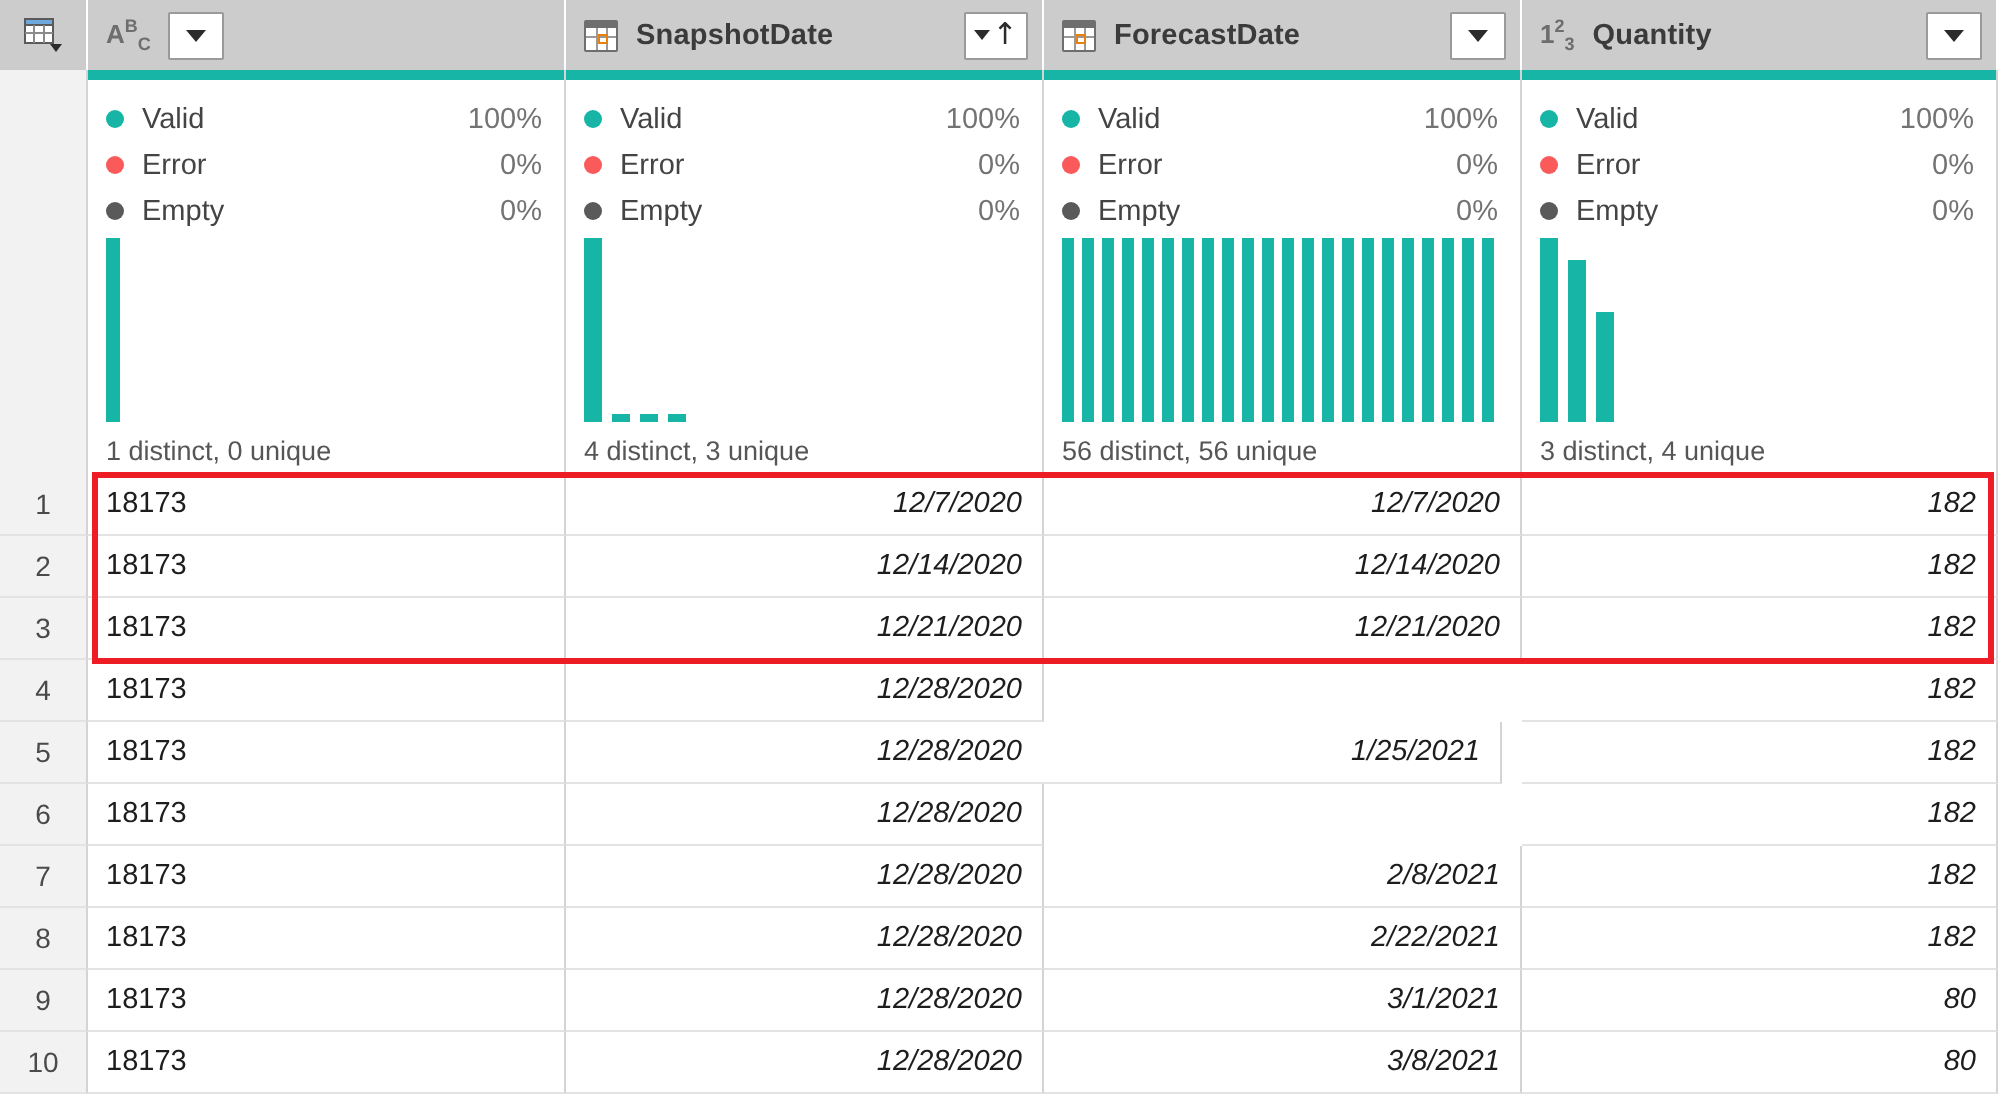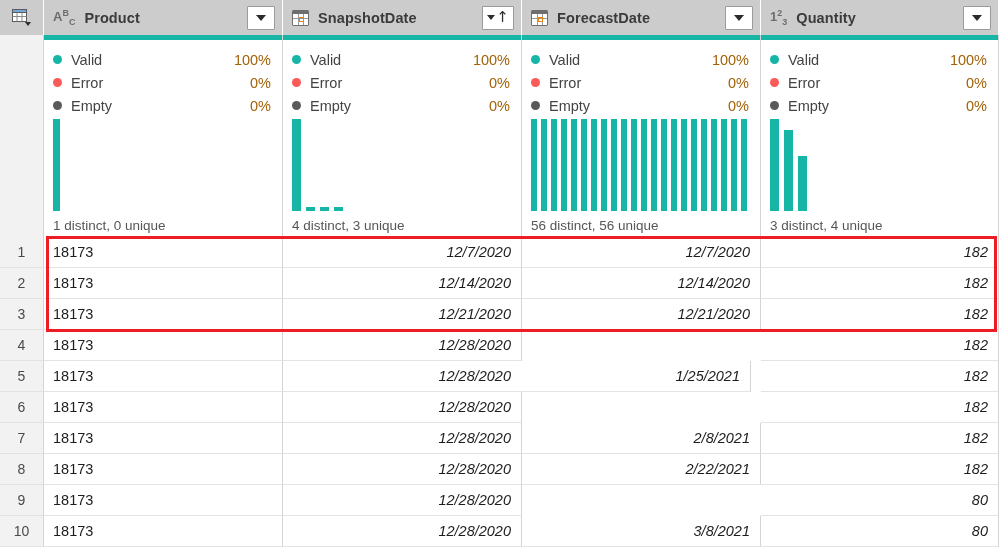--- a/index.html
+++ b/index.html
@@ -67,21 +67,21 @@
   .qcell{
     position:absolute;top:0;height:202px;background:#ffffff;
     box-sizing:border-box;border-right:1px solid #d4d4d4;
     display:flex;flex-direction:column;
   }
   .accent{height:5px;background:#16b5a6;flex:0 0 auto;}
   .qbody{flex:1 1 auto;padding:8px 11px 0 9px;display:flex;flex-direction:column;position:relative;}
   .qline{display:flex;align-items:center;height:23px;}
   .qdot{width:9px;height:9px;border-radius:50%;flex:0 0 auto;margin-right:9px;}
   .qname{font-size:14.5px;color:#444;flex:1 1 auto;}
-  .qpct{font-size:14.5px;color:#a16207;text-align:right;}
+  .qpct{font-size:14.5px;color:#737373;text-align:right;}
   .hist{position:absolute;left:9px;right:11px;bottom:26px;height:92px;display:flex;align-items:flex-end;gap:3px;}
   .bar{background:#16b5a6;}
   .qfoot{position:absolute;left:9px;bottom:4px;font-size:13.5px;color:#565656;white-space:nowrap;}
 
   
   .data-area{position:absolute;left:0;top:237px;width:999px;height:316px;}
   .drow{position:absolute;left:0;width:999px;height:31px;}
   .rownum{
     position:absolute;left:0;top:0;width:44px;height:31px;background:#f2f2f2;
     border-right:1px solid #d4d4d4;border-bottom:1px solid #e3e3e3;box-sizing:border-box;
@@ -118,21 +118,20 @@
           <line x1="0.5" y1="7.5" x2="14.5" y2="7.5" stroke="#8a8a8a"></line>
           <polygon points="13,13 19,13 16,17" fill="#2b2b2b"></polygon>
         </svg>
       </span>
     </div>
     <div id="hdr-cells">
         <div class="hdr-cell" style="left: 44px; width: 239px;">
           <span class="hdr-type">
             <span class="abc">A<sup style="font-size:9px">B</sup><sub>C</sub></span>
           </span>
-          <span class="hdr-label">Product</span>
           <div class="hdr-btn">
             <span class="caret"></span>
           </div>
         </div>
         <div class="hdr-cell" style="left: 283px; width: 239px;">
           <span class="hdr-type">
             <span class="cal">
               <span class="g" style="left:0;right:0;top:7px;height:1px"></span>
               <span class="g" style="left:5px;top:3px;bottom:0;width:1px"></span>
               <span class="g" style="left:10px;top:3px;bottom:0;width:1px"></span>
@@ -354,20 +353,21 @@
           <div class="rownum">8</div>
           <div class="dcell left" style="left: 44px; width: 239px;">18173</div>
           <div class="dcell right" style="left: 283px; width: 239px;">12/28/2020</div>
           <div class="dcell right" style="left: 522px; width: 239px;">2/22/2021</div>
           <div class="dcell right" style="left: 761px; width: 238px;">182</div>
         </div>
         <div class="drow" style="top: 248px;">
           <div class="rownum">9</div>
           <div class="dcell left" style="left: 44px; width: 239px;">18173</div>
           <div class="dcell right" style="left: 283px; width: 239px;">12/28/2020</div>
+          <div class="dcell right" style="left: 522px; width: 239px;">3/1/2021</div>
           <div class="dcell right" style="left: 761px; width: 238px;">80</div>
         </div>
         <div class="drow" style="top: 279px;">
           <div class="rownum">10</div>
           <div class="dcell left" style="left: 44px; width: 239px;">18173</div>
           <div class="dcell right" style="left: 283px; width: 239px;">12/28/2020</div>
           <div class="dcell right" style="left: 522px; width: 239px;">3/8/2021</div>
           <div class="dcell right" style="left: 761px; width: 238px;">80</div>
         </div>
       </div>

